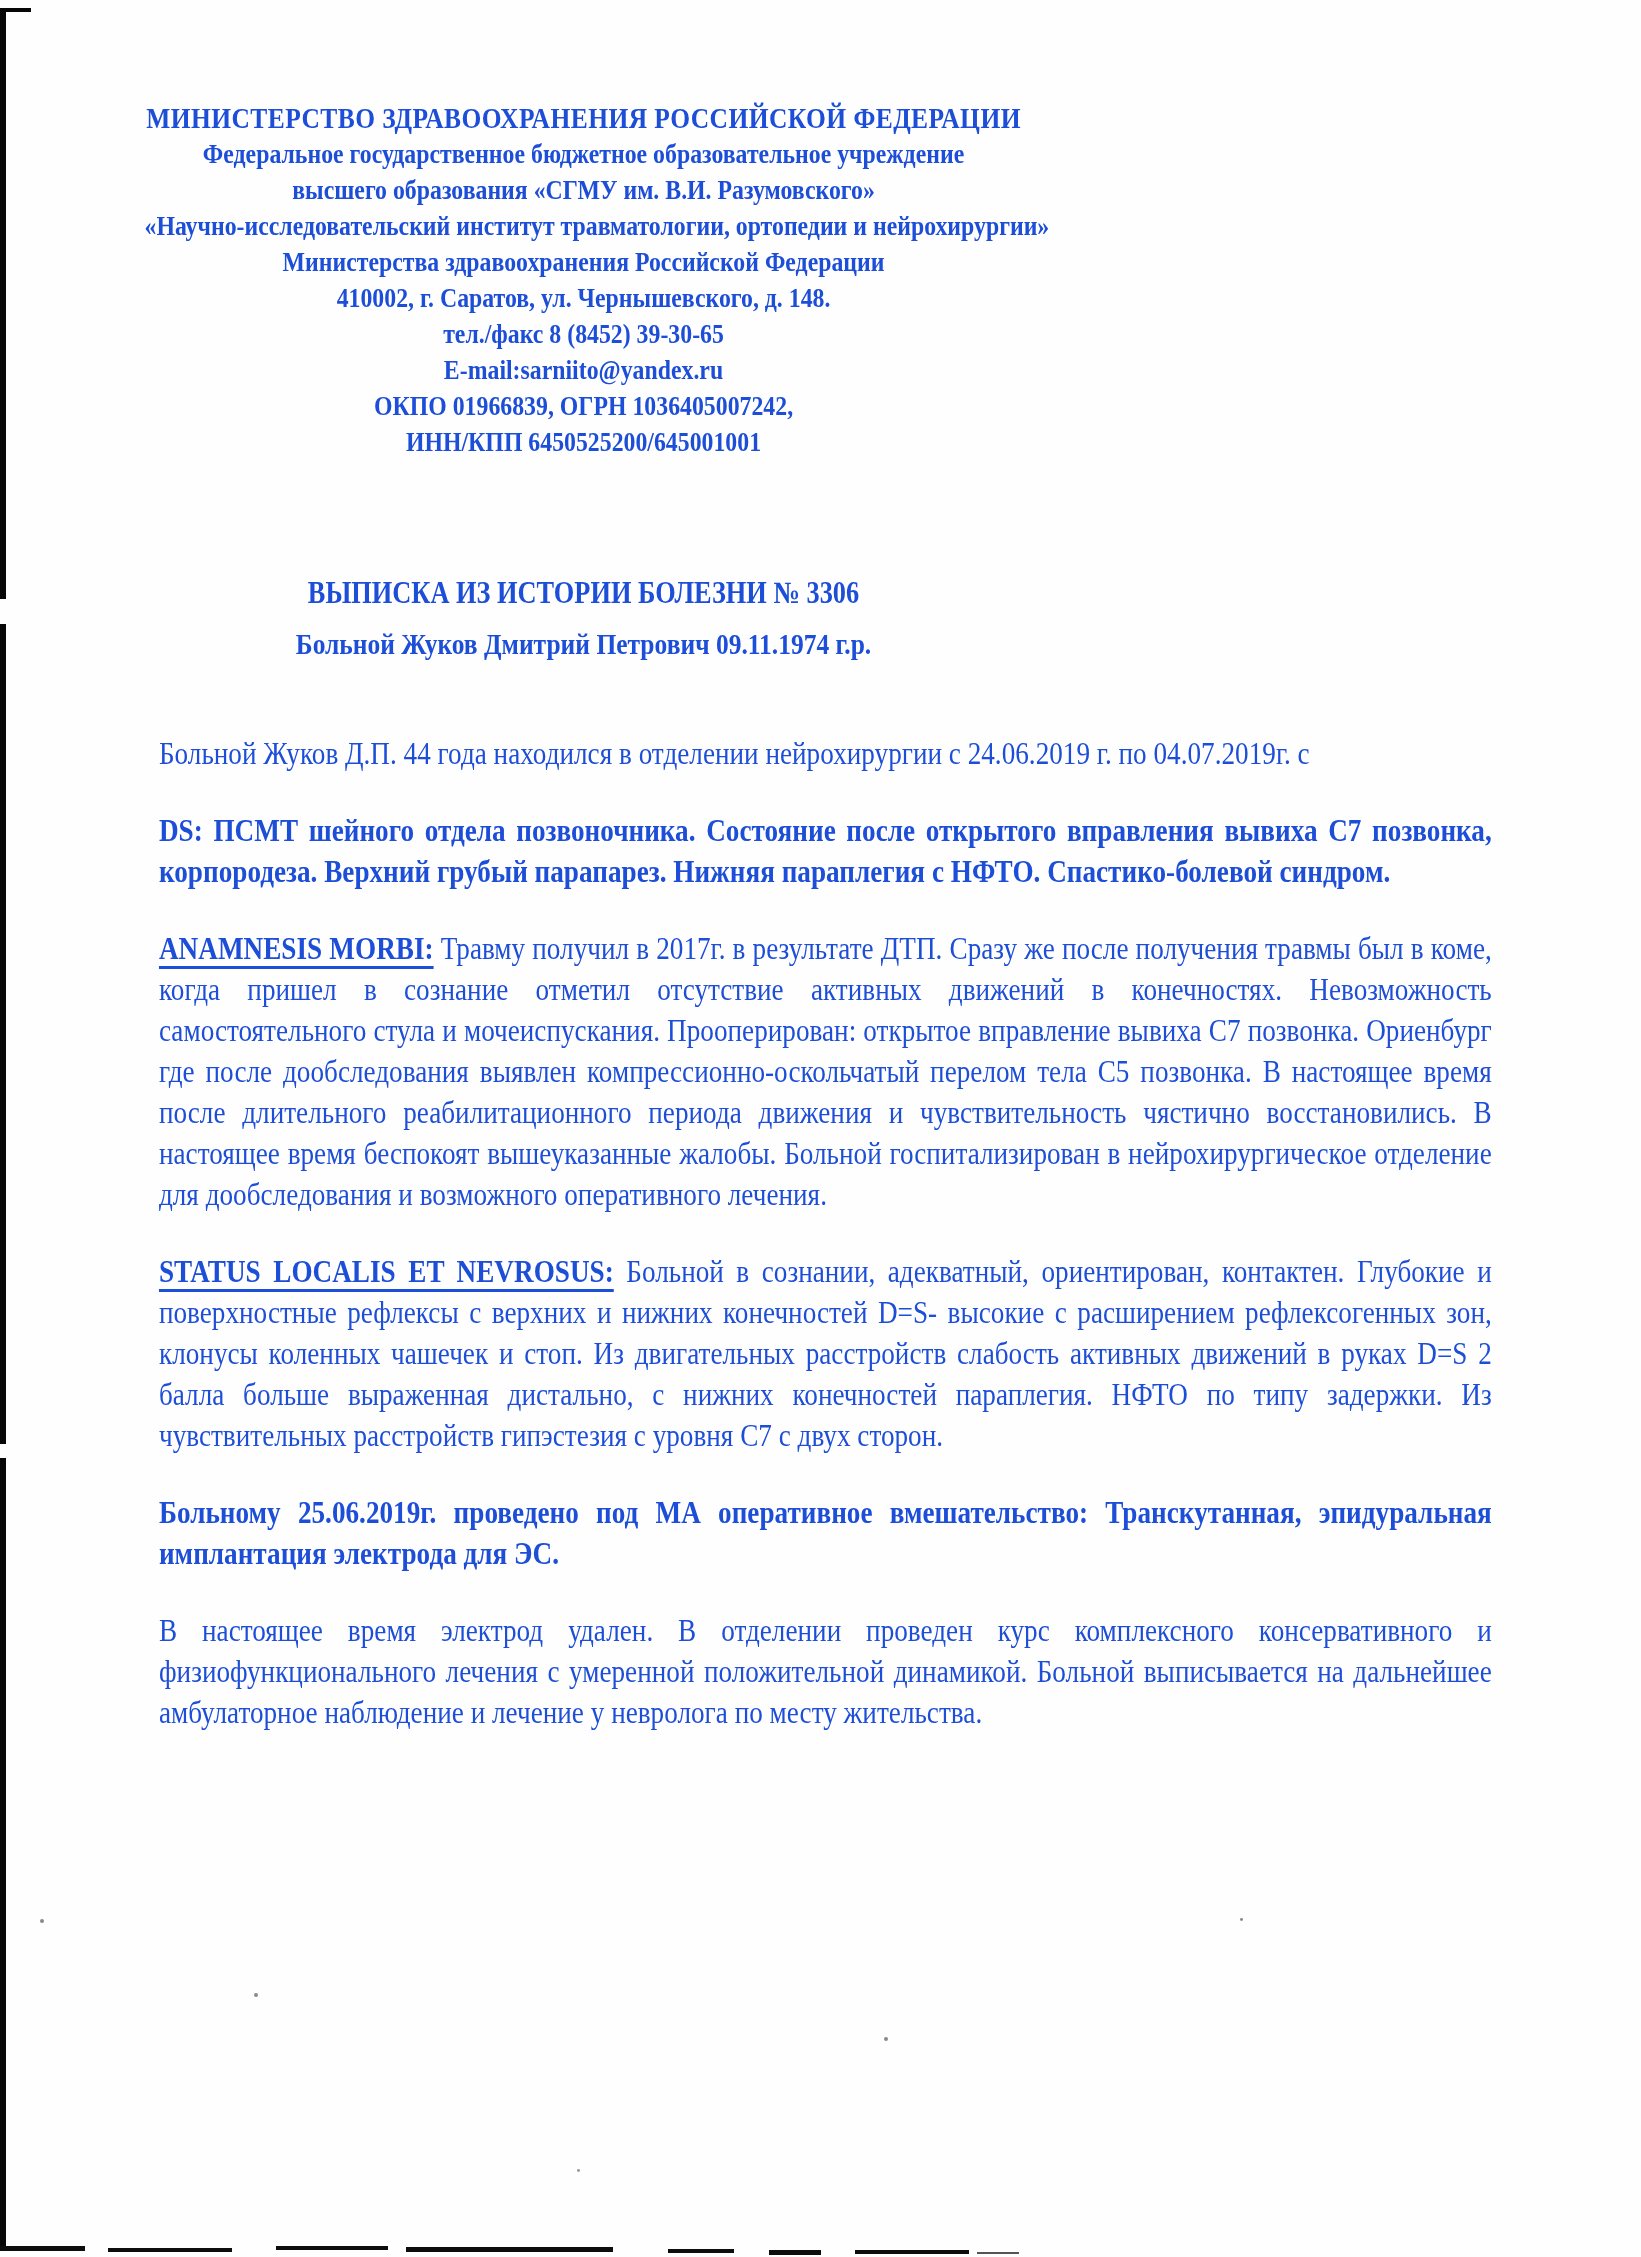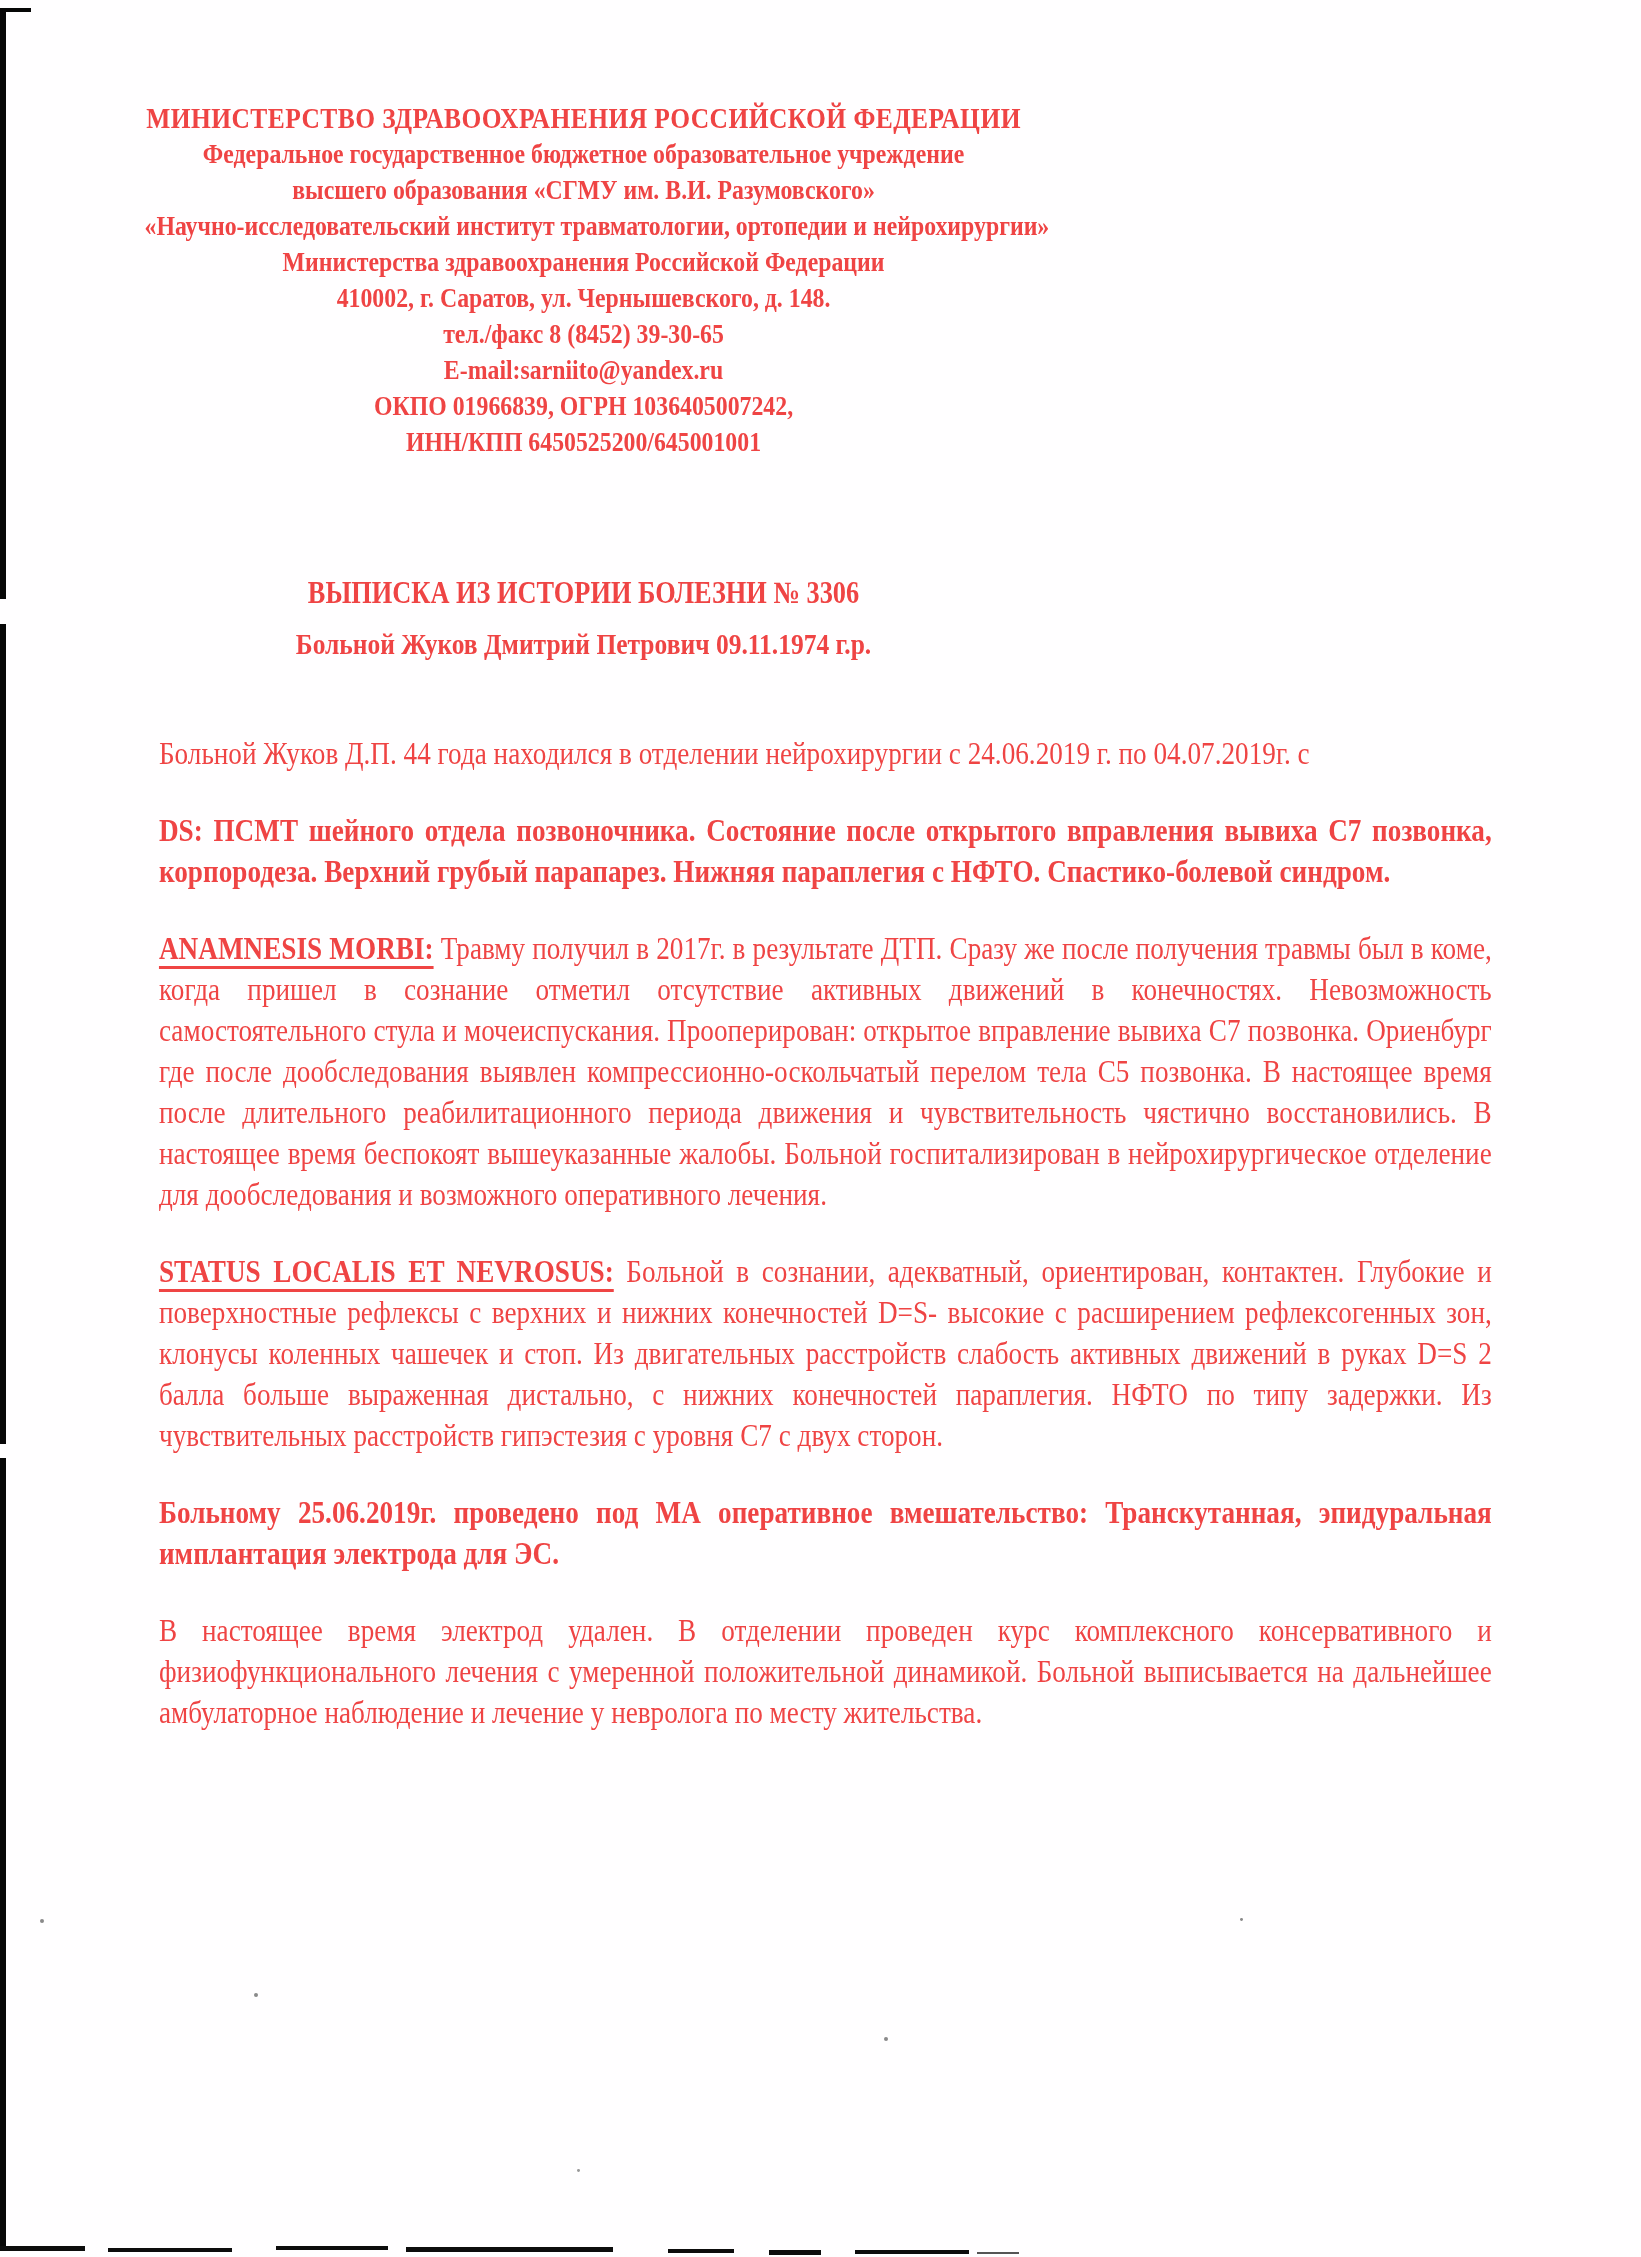--- a/index.html
+++ b/index.html
@@ -2,21 +2,21 @@
 <html lang="ru"><head>
 <meta charset="utf-8">
 <style>
   html,body{margin:0;padding:0;background:#ffffff;}
   .page{
     position:relative;
     width:1641px;height:2257px;
     background:#fffeff;
     overflow:hidden;
     font-family:"Liberation Serif","DejaVu Serif",serif;
-    color:#ef4444;
+    color:#1d4ed8;
   }
   
   .condense{
     position:absolute;top:0;left:0;
     width:1931px;
     transform:scaleX(0.85);
     transform-origin:0 0;
   }
   .letterhead{
     padding-top:100px;

